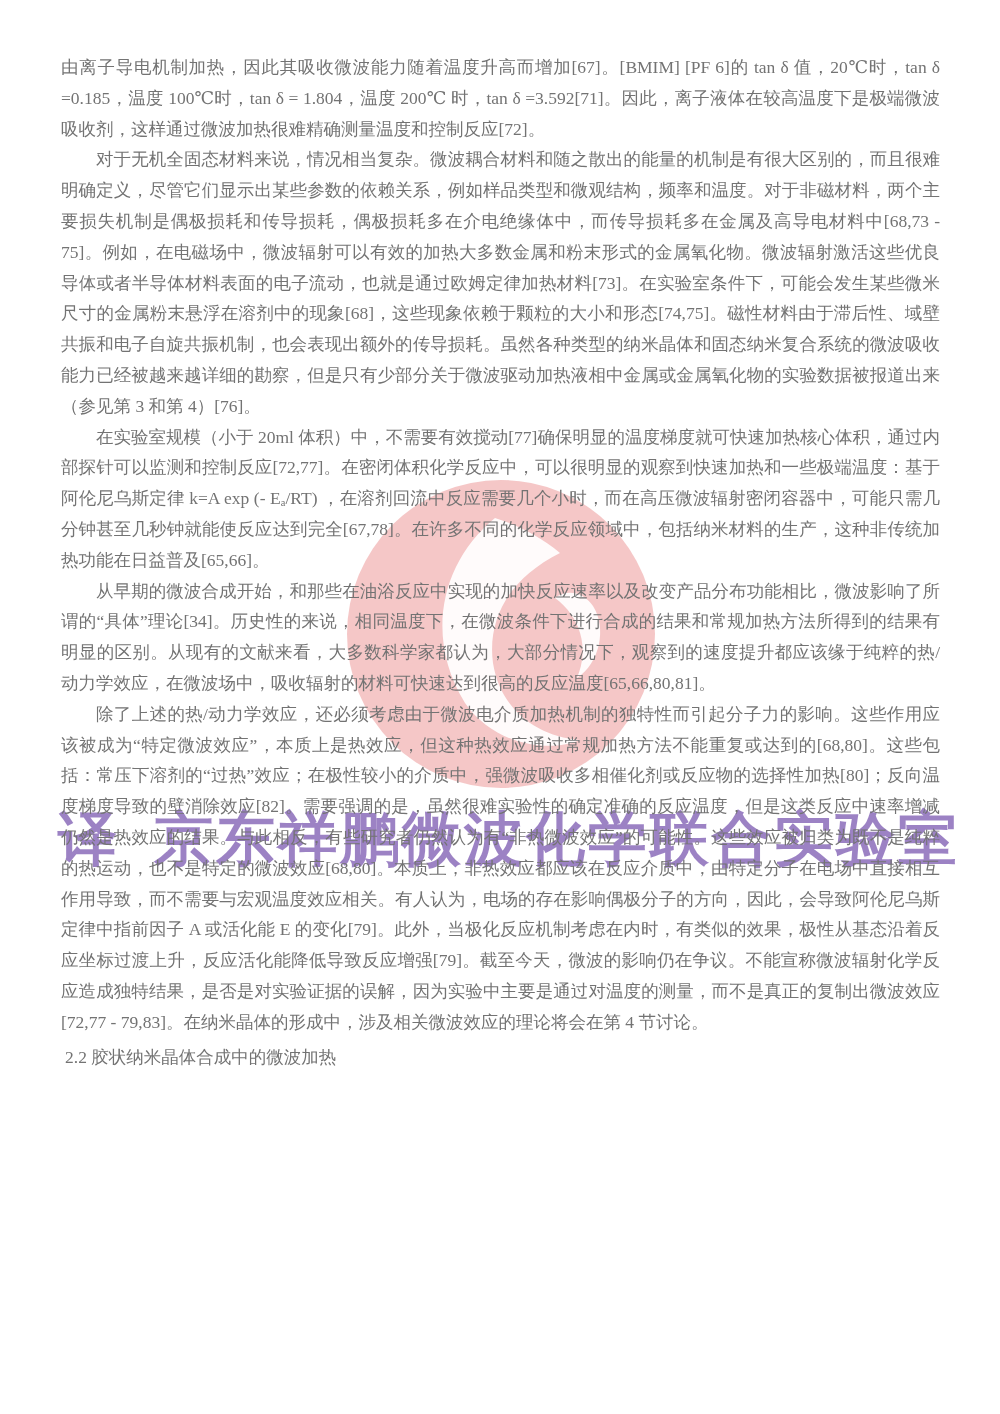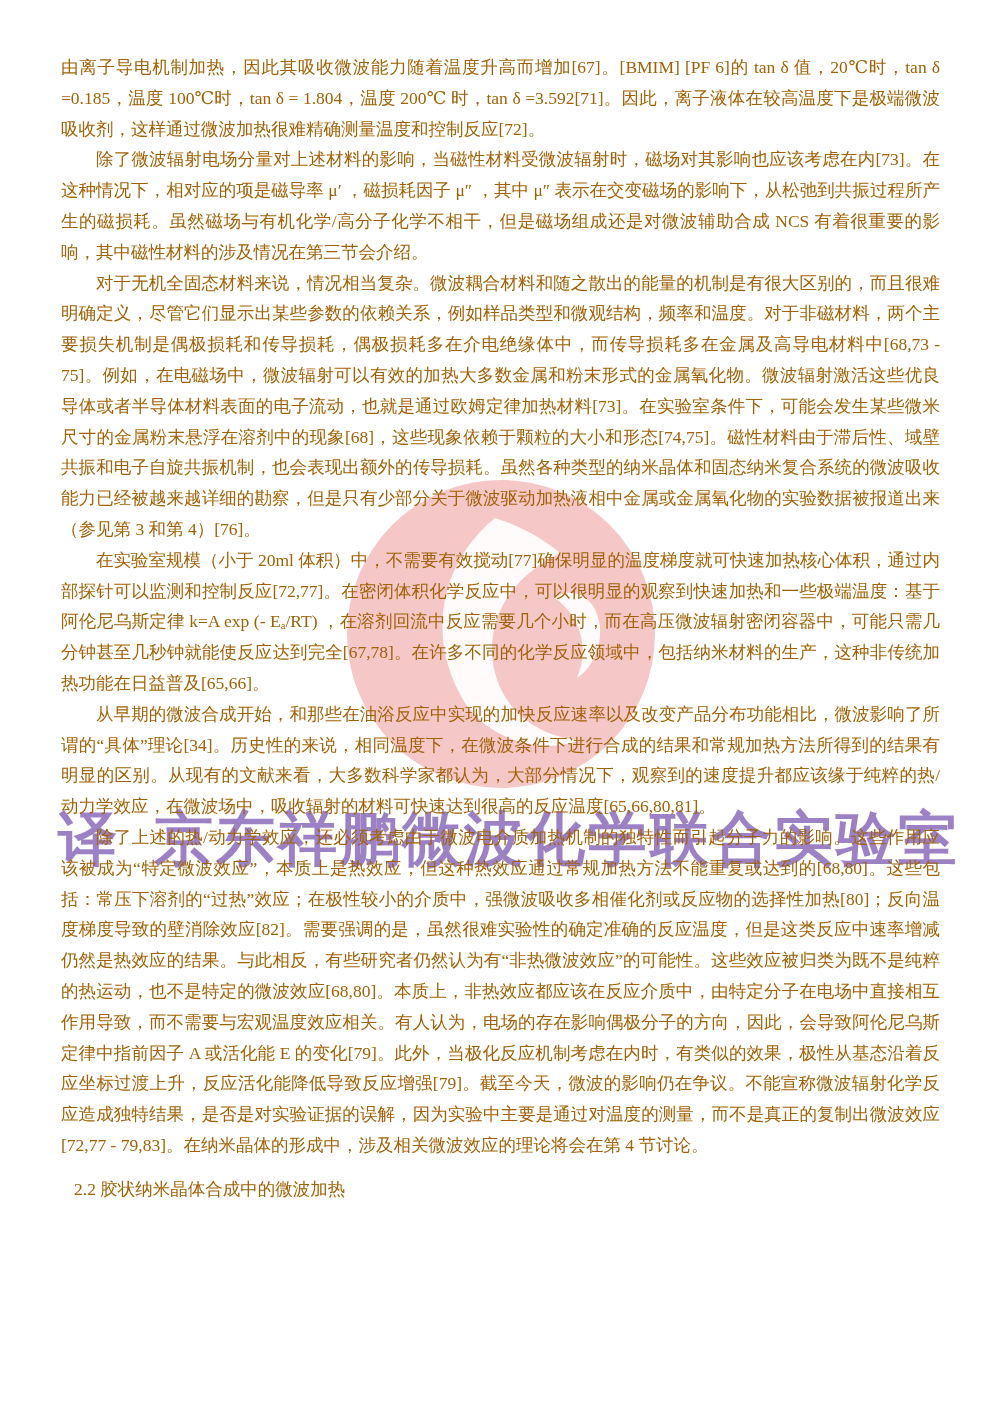--- a/index.html
+++ b/index.html
@@ -22,27 +22,27 @@
     letter-spacing:3px;
     color:#4c1d95; opacity:0.55;
   }
   .wm-text .wm-first { margin-right:34px; }
 
   
   .content {
     position:absolute; left:61px; top:52px; width:879px;
     z-index:2;
     font-size:17.5px; line-height:30.8px;
-    color:#a16207;
+    color:#737373;
     text-align:justify;
   }
   .content p { margin:0; }
   .content p.indent { text-indent:2em; }
   .content .sec-heading {
-    margin:13px; font-size:17.5px; font-weight:normal; line-height:30.8px;
+    margin:4px; font-size:17.5px; font-weight:normal; line-height:30.8px;
     text-align:left;
   }
 </style>
 </head>
 <body>
 
 <div class="page">
 
   <div class="watermark-layer">
     <div class="wm-logo">
@@ -53,21 +53,20 @@
                  C195,58 170,46 150,40 Z" fill="#ffffff" opacity="0.92"></path>
         <path d="M210,120 C235,138 245,170 232,200 C255,185 262,150 248,128
                  C237,112 220,112 210,120 Z" fill="#ffffff" opacity="0.92"></path>
       </svg>
     </div>
     <div class="wm-text"><span class="wm-first">译</span><span>京东祥鹏微波化学联合实验室</span></div>
   </div>
 
   <div class="content">
     <p>由离子导电机制加热，因此其吸收微波能力随着温度升高而增加[67]。[BMIM] [PF 6]的 tan δ 值，20℃时，tan δ =0.185，温度 100℃时，tan δ = 1.804，温度 200℃ 时，tan δ =3.592[71]。因此，离子液体在较高温度下是极端微波吸收剂，这样通过微波加热很难精确测量温度和控制反应[72]。</p>
-    <p class="indent">除了微波辐射电场分量对上述材料的影响，当磁性材料受微波辐射时，磁场对其影响也应该考虑在内[73]。在这种情况下，相对应的项是磁导率 μ′ ，磁损耗因子 μ″ ，其中 μ″ 表示在交变磁场的影响下，从松弛到共振过程所产生的磁损耗。虽然磁场与有机化学/高分子化学不相干，但是磁场组成还是对微波辅助合成 NCS 有着很重要的影响，其中磁性材料的涉及情况在第三节会介绍。</p>
     <p class="indent">对于无机全固态材料来说，情况相当复杂。微波耦合材料和随之散出的能量的机制是有很大区别的，而且很难明确定义，尽管它们显示出某些参数的依赖关系，例如样品类型和微观结构，频率和温度。对于非磁材料，两个主要损失机制是偶极损耗和传导损耗，偶极损耗多在介电绝缘体中，而传导损耗多在金属及高导电材料中[68,73 - 75]。例如，在电磁场中，微波辐射可以有效的加热大多数金属和粉末形式的金属氧化物。微波辐射激活这些优良导体或者半导体材料表面的电子流动，也就是通过欧姆定律加热材料[73]。在实验室条件下，可能会发生某些微米尺寸的金属粉末悬浮在溶剂中的现象[68]，这些现象依赖于颗粒的大小和形态[74,75]。磁性材料由于滞后性、域壁共振和电子自旋共振机制，也会表现出额外的传导损耗。虽然各种类型的纳米晶体和固态纳米复合系统的微波吸收能力已经被越来越详细的勘察，但是只有少部分关于微波驱动加热液相中金属或金属氧化物的实验数据被报道出来（参见第 3 和第 4）[76]。</p>
     <p class="indent">在实验室规模（小于 20ml 体积）中，不需要有效搅动[77]确保明显的温度梯度就可快速加热核心体积，通过内部探针可以监测和控制反应[72,77]。在密闭体积化学反应中，可以很明显的观察到快速加热和一些极端温度：基于阿伦尼乌斯定律 k=A exp (- Eₐ/RT) ，在溶剂回流中反应需要几个小时，而在高压微波辐射密闭容器中，可能只需几分钟甚至几秒钟就能使反应达到完全[67,78]。在许多不同的化学反应领域中，包括纳米材料的生产，这种非传统加热功能在日益普及[65,66]。</p>
     <p class="indent">从早期的微波合成开始，和那些在油浴反应中实现的加快反应速率以及改变产品分布功能相比，微波影响了所谓的“具体”理论[34]。历史性的来说，相同温度下，在微波条件下进行合成的结果和常规加热方法所得到的结果有明显的区别。从现有的文献来看，大多数科学家都认为，大部分情况下，观察到的速度提升都应该缘于纯粹的热/动力学效应，在微波场中，吸收辐射的材料可快速达到很高的反应温度[65,66,80,81]。</p>
     <p class="indent">除了上述的热/动力学效应，还必须考虑由于微波电介质加热机制的独特性而引起分子力的影响。这些作用应该被成为“特定微波效应”，本质上是热效应，但这种热效应通过常规加热方法不能重复或达到的[68,80]。这些包括：常压下溶剂的“过热”效应；在极性较小的介质中，强微波吸收多相催化剂或反应物的选择性加热[80]；反向温度梯度导致的壁消除效应[82]。需要强调的是，虽然很难实验性的确定准确的反应温度，但是这类反应中速率增减仍然是热效应的结果。与此相反，有些研究者仍然认为有“非热微波效应”的可能性。这些效应被归类为既不是纯粹的热运动，也不是特定的微波效应[68,80]。本质上，非热效应都应该在反应介质中，由特定分子在电场中直接相互作用导致，而不需要与宏观温度效应相关。有人认为，电场的存在影响偶极分子的方向，因此，会导致阿伦尼乌斯定律中指前因子 A 或活化能 E 的变化[79]。此外，当极化反应机制考虑在内时，有类似的效果，极性从基态沿着反应坐标过渡上升，反应活化能降低导致反应增强[79]。截至今天，微波的影响仍在争议。不能宣称微波辐射化学反应造成独特结果，是否是对实验证据的误解，因为实验中主要是通过对温度的测量，而不是真正的复制出微波效应[72,77 - 79,83]。在纳米晶体的形成中，涉及相关微波效应的理论将会在第 4 节讨论。</p>
     <p class="sec-heading">2.2 胶状纳米晶体合成中的微波加热</p>
   </div>
 
 </div>
 
 </body></html>

